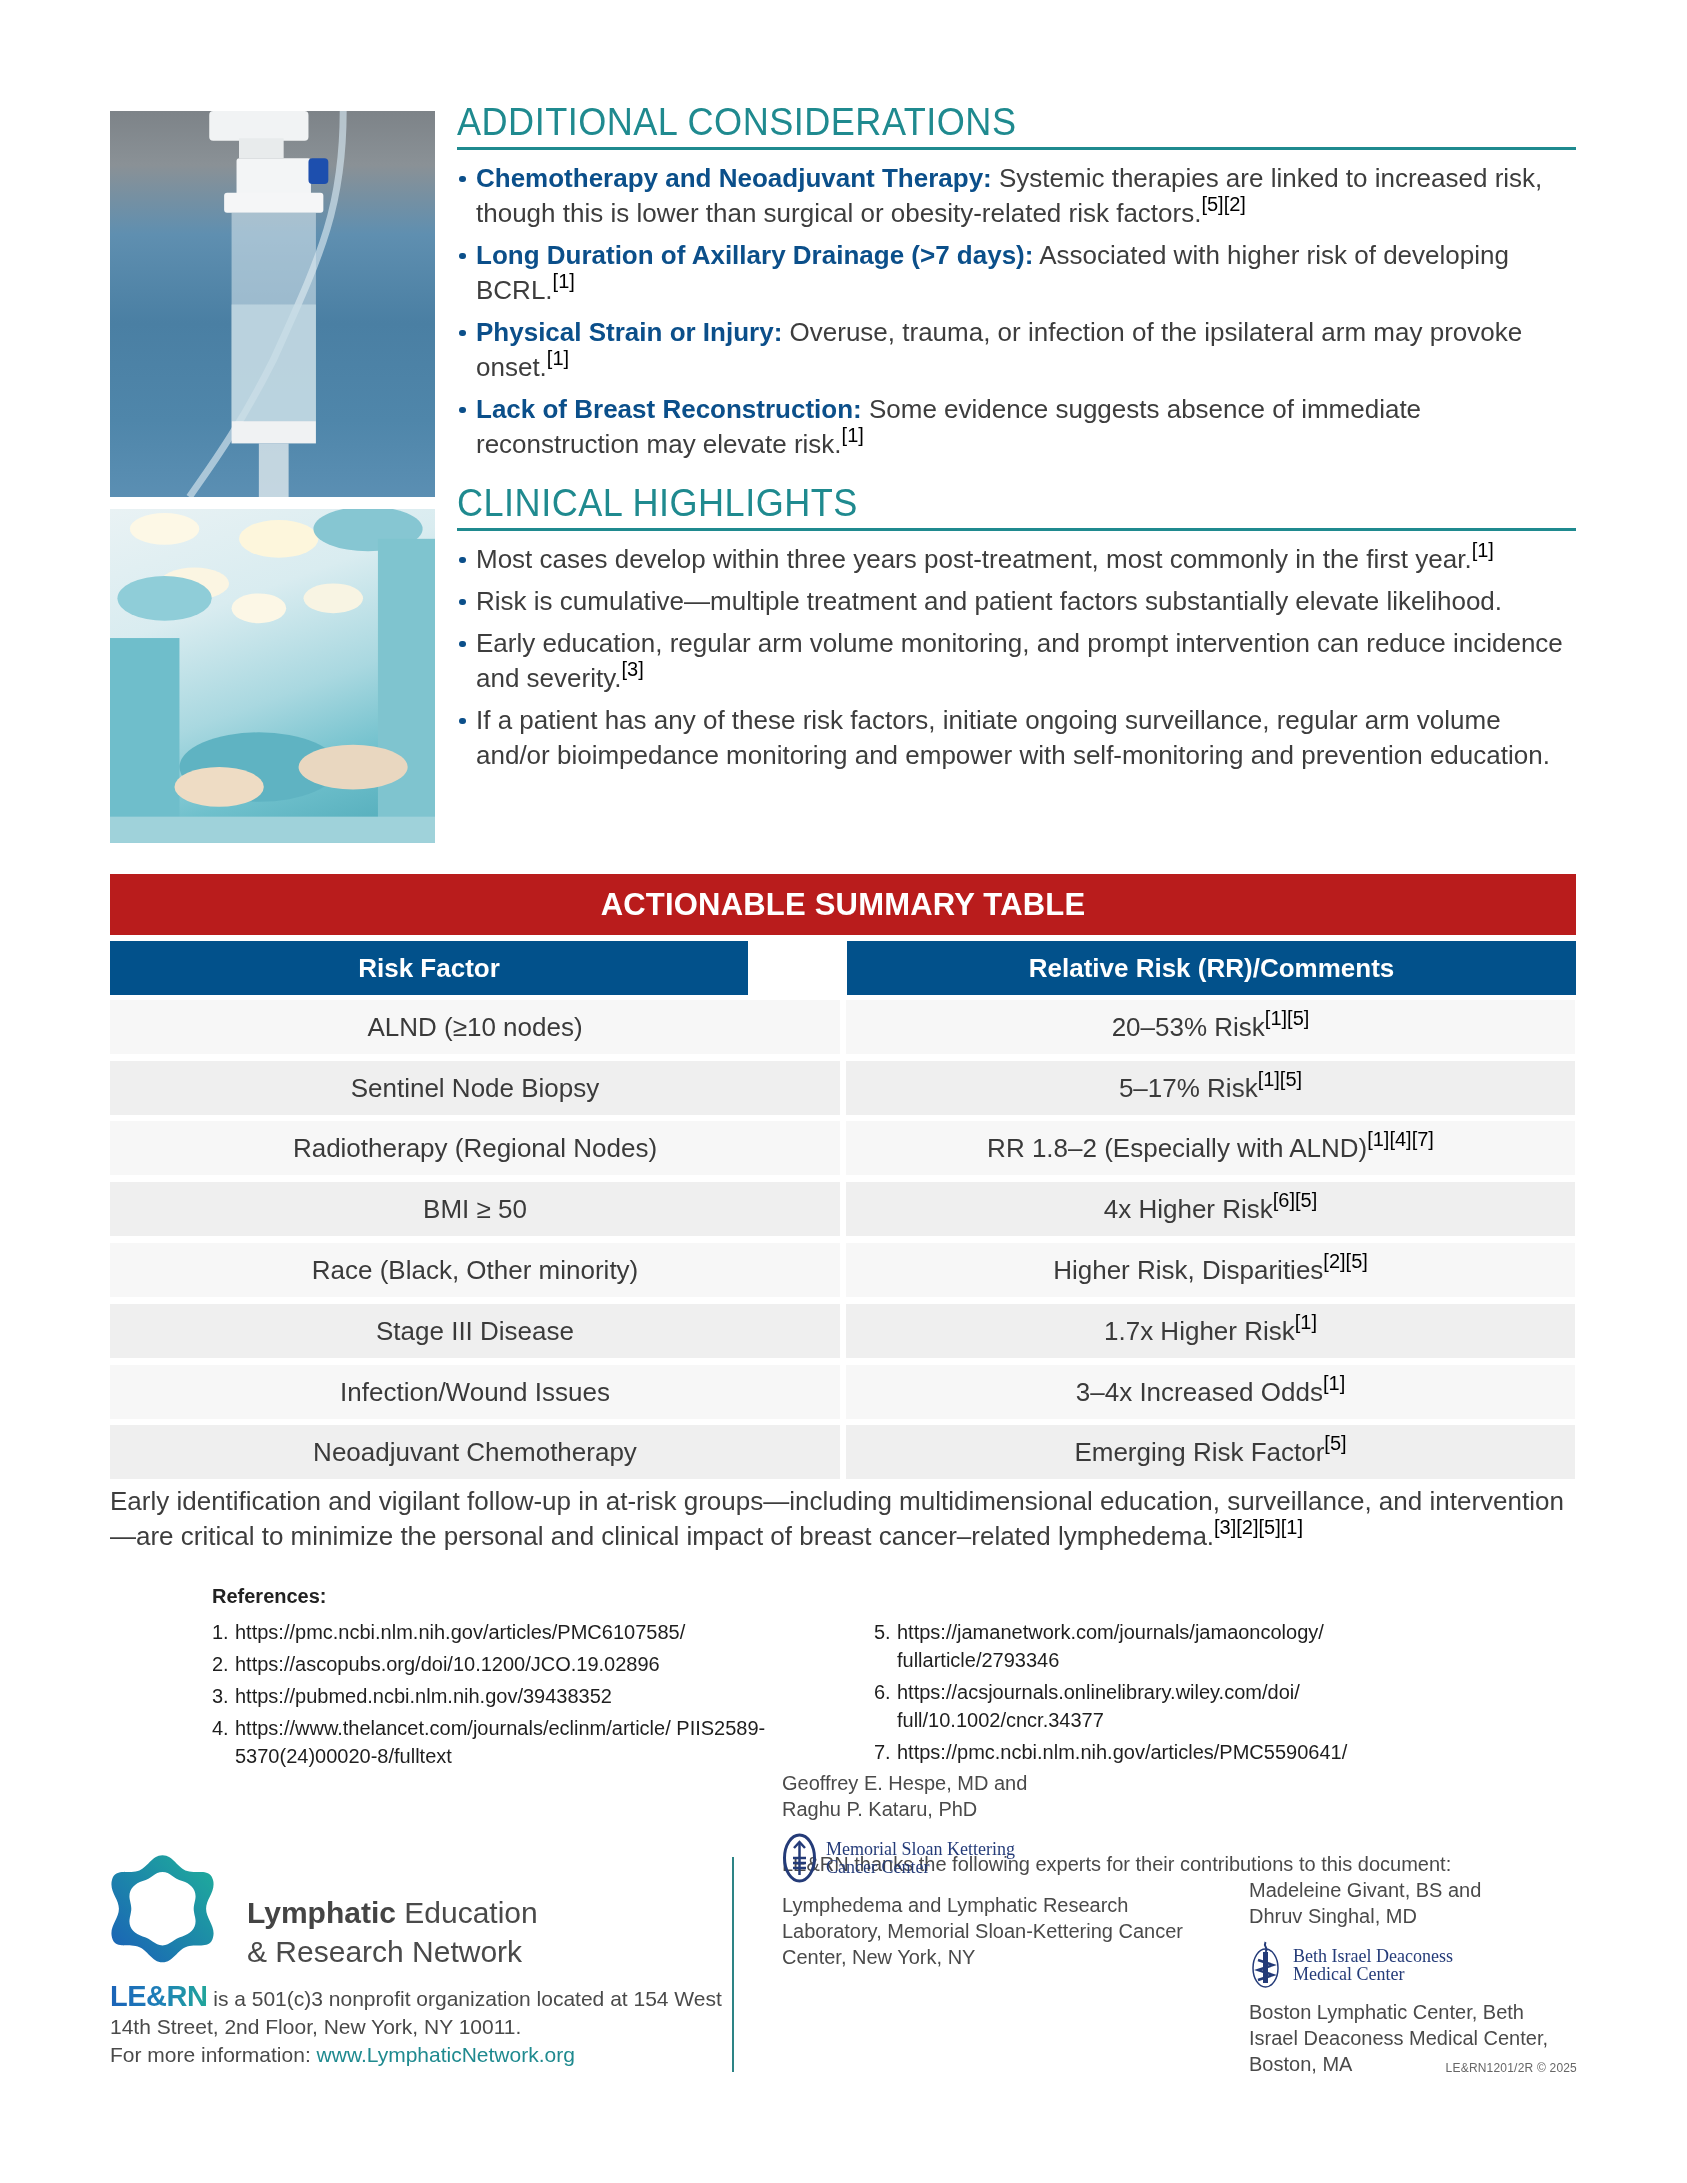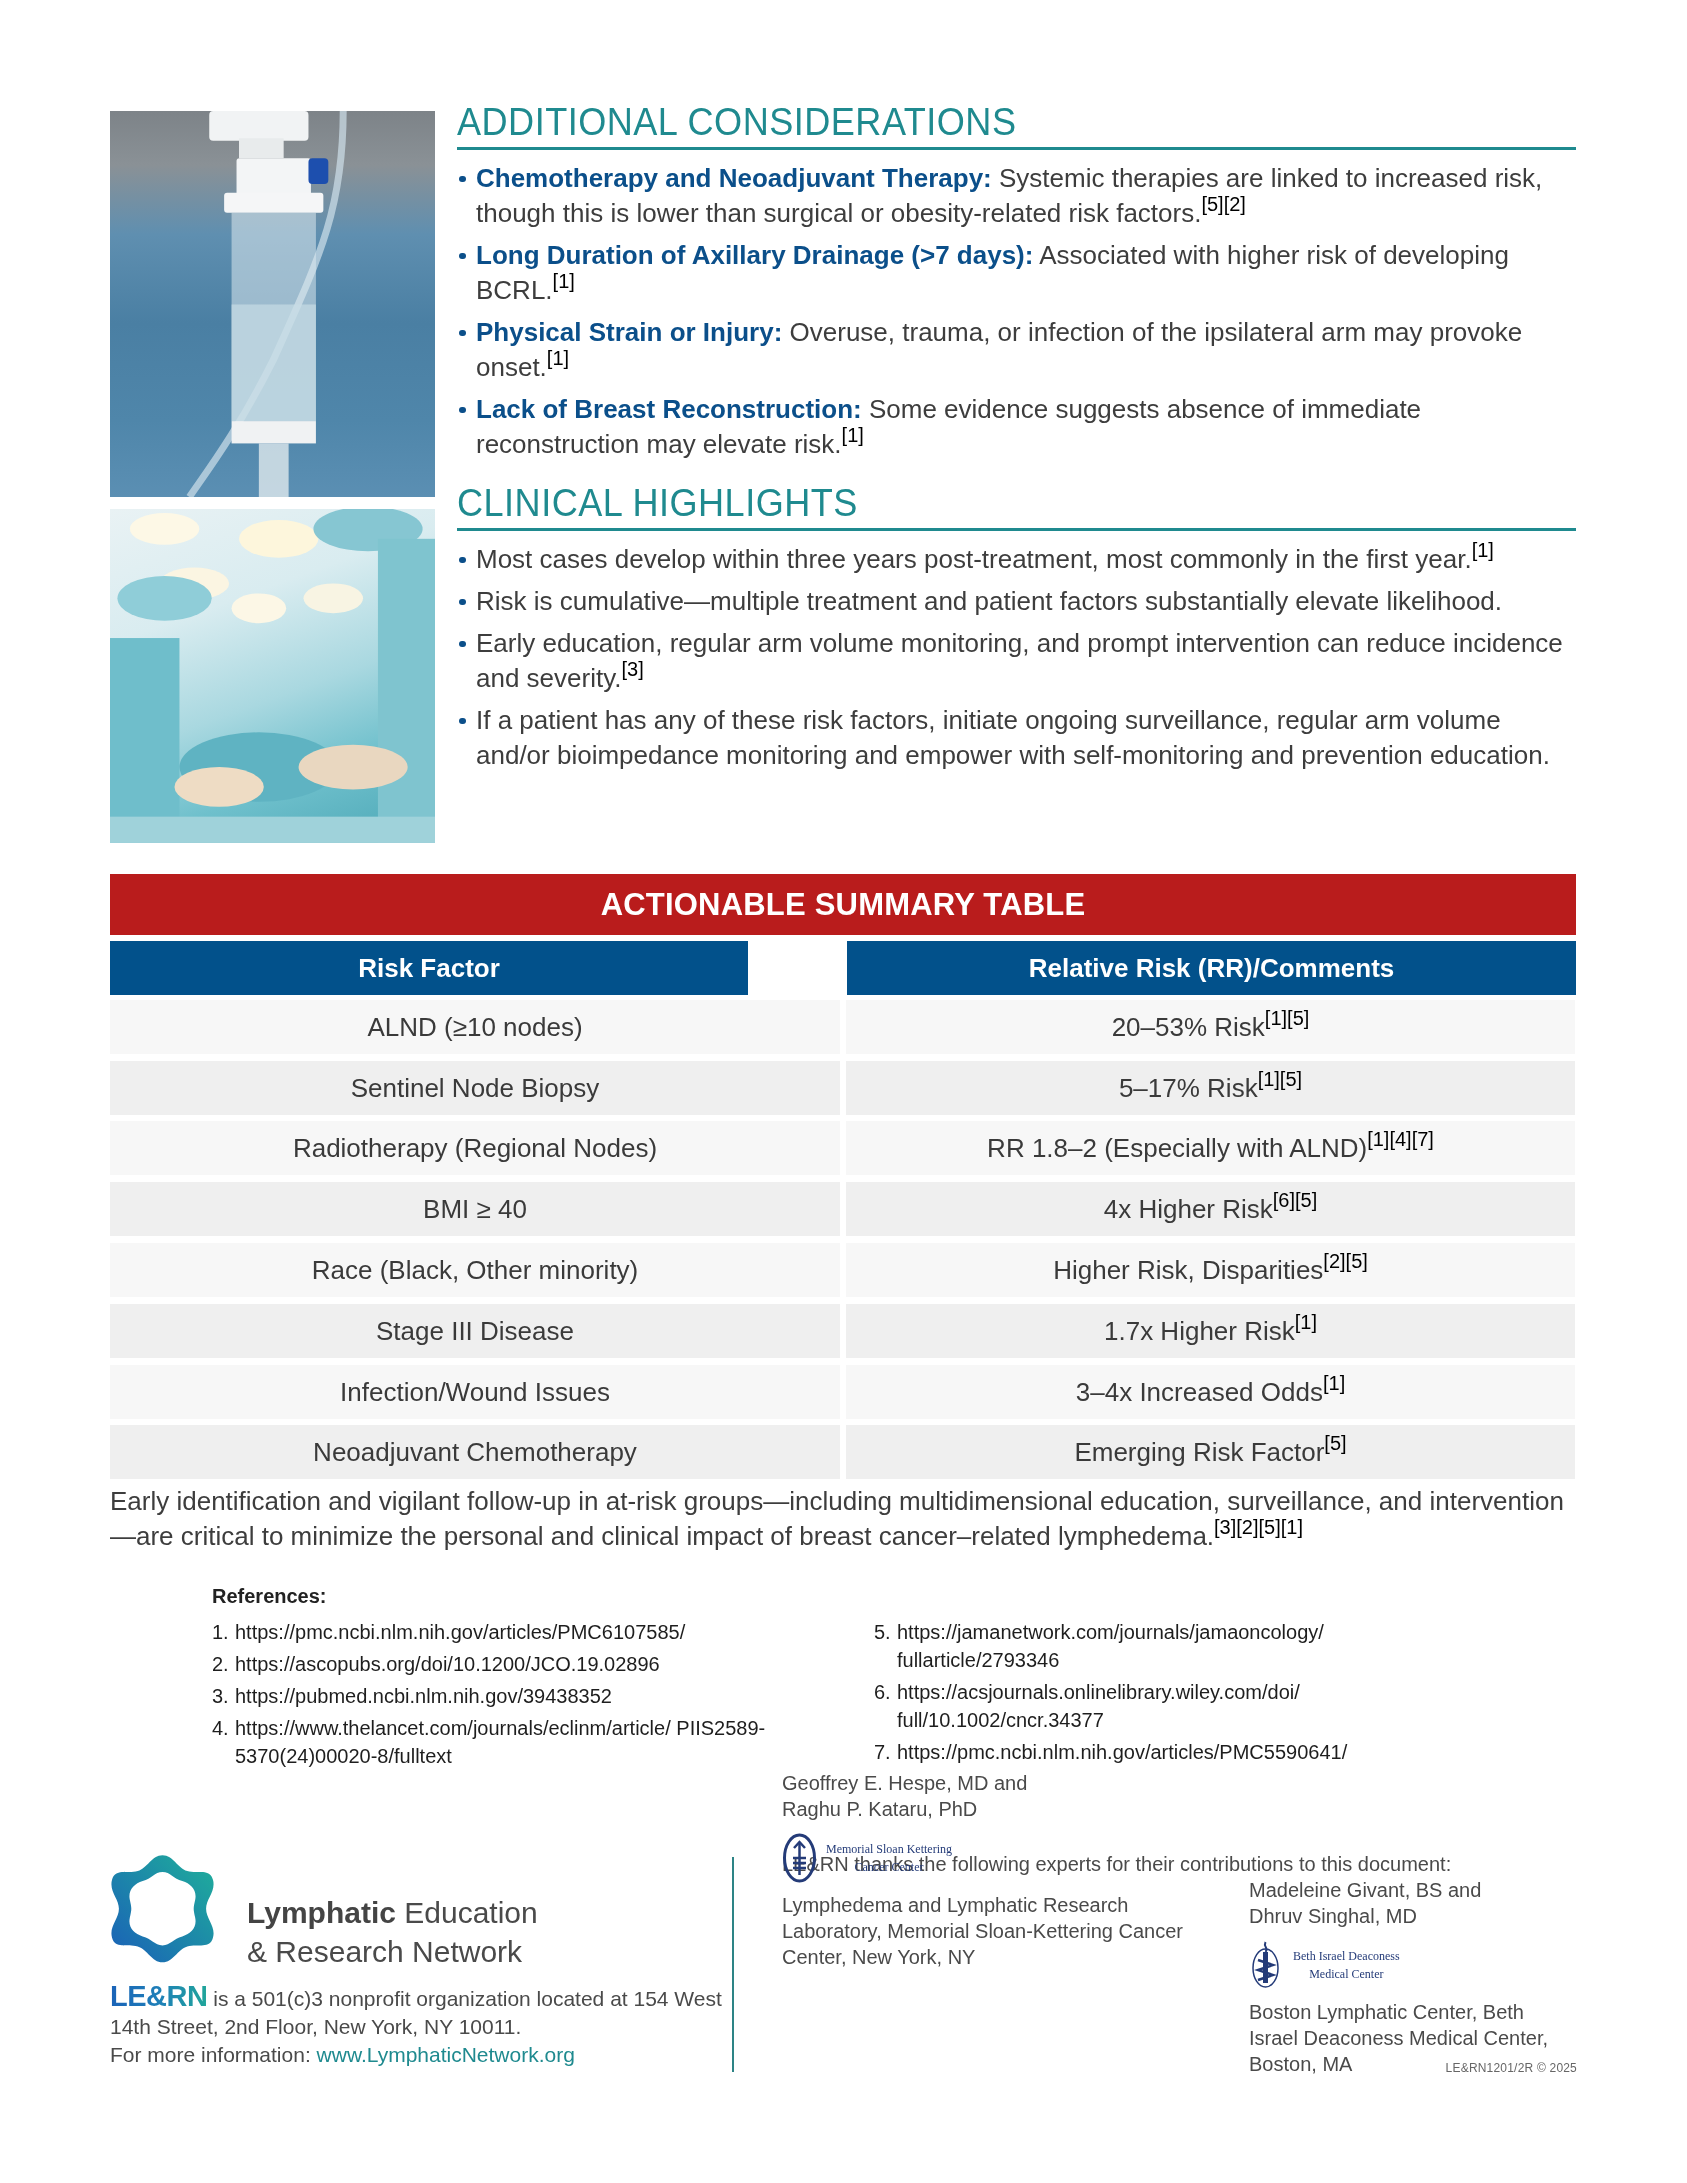--- a/index.html
+++ b/index.html
@@ -78,21 +78,21 @@
     background: linear-gradient(90deg, #1a63b8 0%, #1f7fb8 50%, #20a59a 100%);
     -webkit-background-clip: text; background-clip: text; color: transparent; text-decoration: underline; }
   #org-link { color: #1f8a8f; }
   #footer-divider { position: absolute; left: 732px; top: 1857px; width: 2px; height: 215px; background: #2d8486; }
 
   #thanks { position: absolute; left: 782px; top: 1853px; font-size: 20px; color: #4a4a4a; }
   .expert-col { position: absolute; font-size: 20px; line-height: 26px; color: #4a4a4a; }
   #experts-left { left: 782px; top: 1770px; width: 422px; }
   #experts-right { left: 1249px; top: 1877px; width: 327px; }
   .inst-logo { display: flex; align-items: center; margin: 11px 0 9px 0; height: 50px; }
-  .inst-logo .inst-name { font-family: "Liberation Serif", serif; color: #243b78; font-size: 12px; line-height: 18px; margin-left: 9px; text-align: center; }
+  .inst-logo .inst-name { font-family: "Liberation Serif", serif; color: #243b78; font-size: 18px; line-height: 18px; margin-left: 9px; }
   .inst-desc { margin-top: 0; }
 
   #doc-code { position: absolute; right: 110px; top: 2061px; font-size: 12px; color: #666; letter-spacing: 0.2px; }
 </style>
 </head>
 <body>
 
 <div id="photo-iv" class="photo">
   <svg width="325" height="386" viewBox="0 0 655 778">
     <path d="M470 0 C470 200 420 300 330 500 C260 640 200 720 160 778" stroke="#cfe0ea" stroke-width="14" fill="none" opacity="0.7"></path>
@@ -158,21 +158,21 @@
     </div>
     <div class="trow even" style="top: 1061px;">
       <div class="cell c1"><span>Sentinel Node Biopsy</span></div>
       <div class="cell c2"><span>5–17% Risk</span><sup class="cite">[1][5]</sup></div>
     </div>
     <div class="trow odd" style="top: 1121px;">
       <div class="cell c1"><span>Radiotherapy (Regional Nodes)</span></div>
       <div class="cell c2"><span>RR 1.8–2 (Especially with ALND)</span><sup class="cite">[1][4][7]</sup></div>
     </div>
     <div class="trow even" style="top: 1182px;">
-      <div class="cell c1"><span>BMI ≥ 40</span></div>
+      <div class="cell c1"><span>BMI ≥ 50</span></div>
       <div class="cell c2"><span>4x Higher Risk</span><sup class="cite">[6][5]</sup></div>
     </div>
     <div class="trow odd" style="top: 1243px;">
       <div class="cell c1"><span>Race (Black, Other minority)</span></div>
       <div class="cell c2"><span>Higher Risk, Disparities</span><sup class="cite">[2][5]</sup></div>
     </div>
     <div class="trow even" style="top: 1304px;">
       <div class="cell c1"><span>Stage III Disease</span></div>
       <div class="cell c2"><span>1.7x Higher Risk</span><sup class="cite">[1]</sup></div>
     </div>

